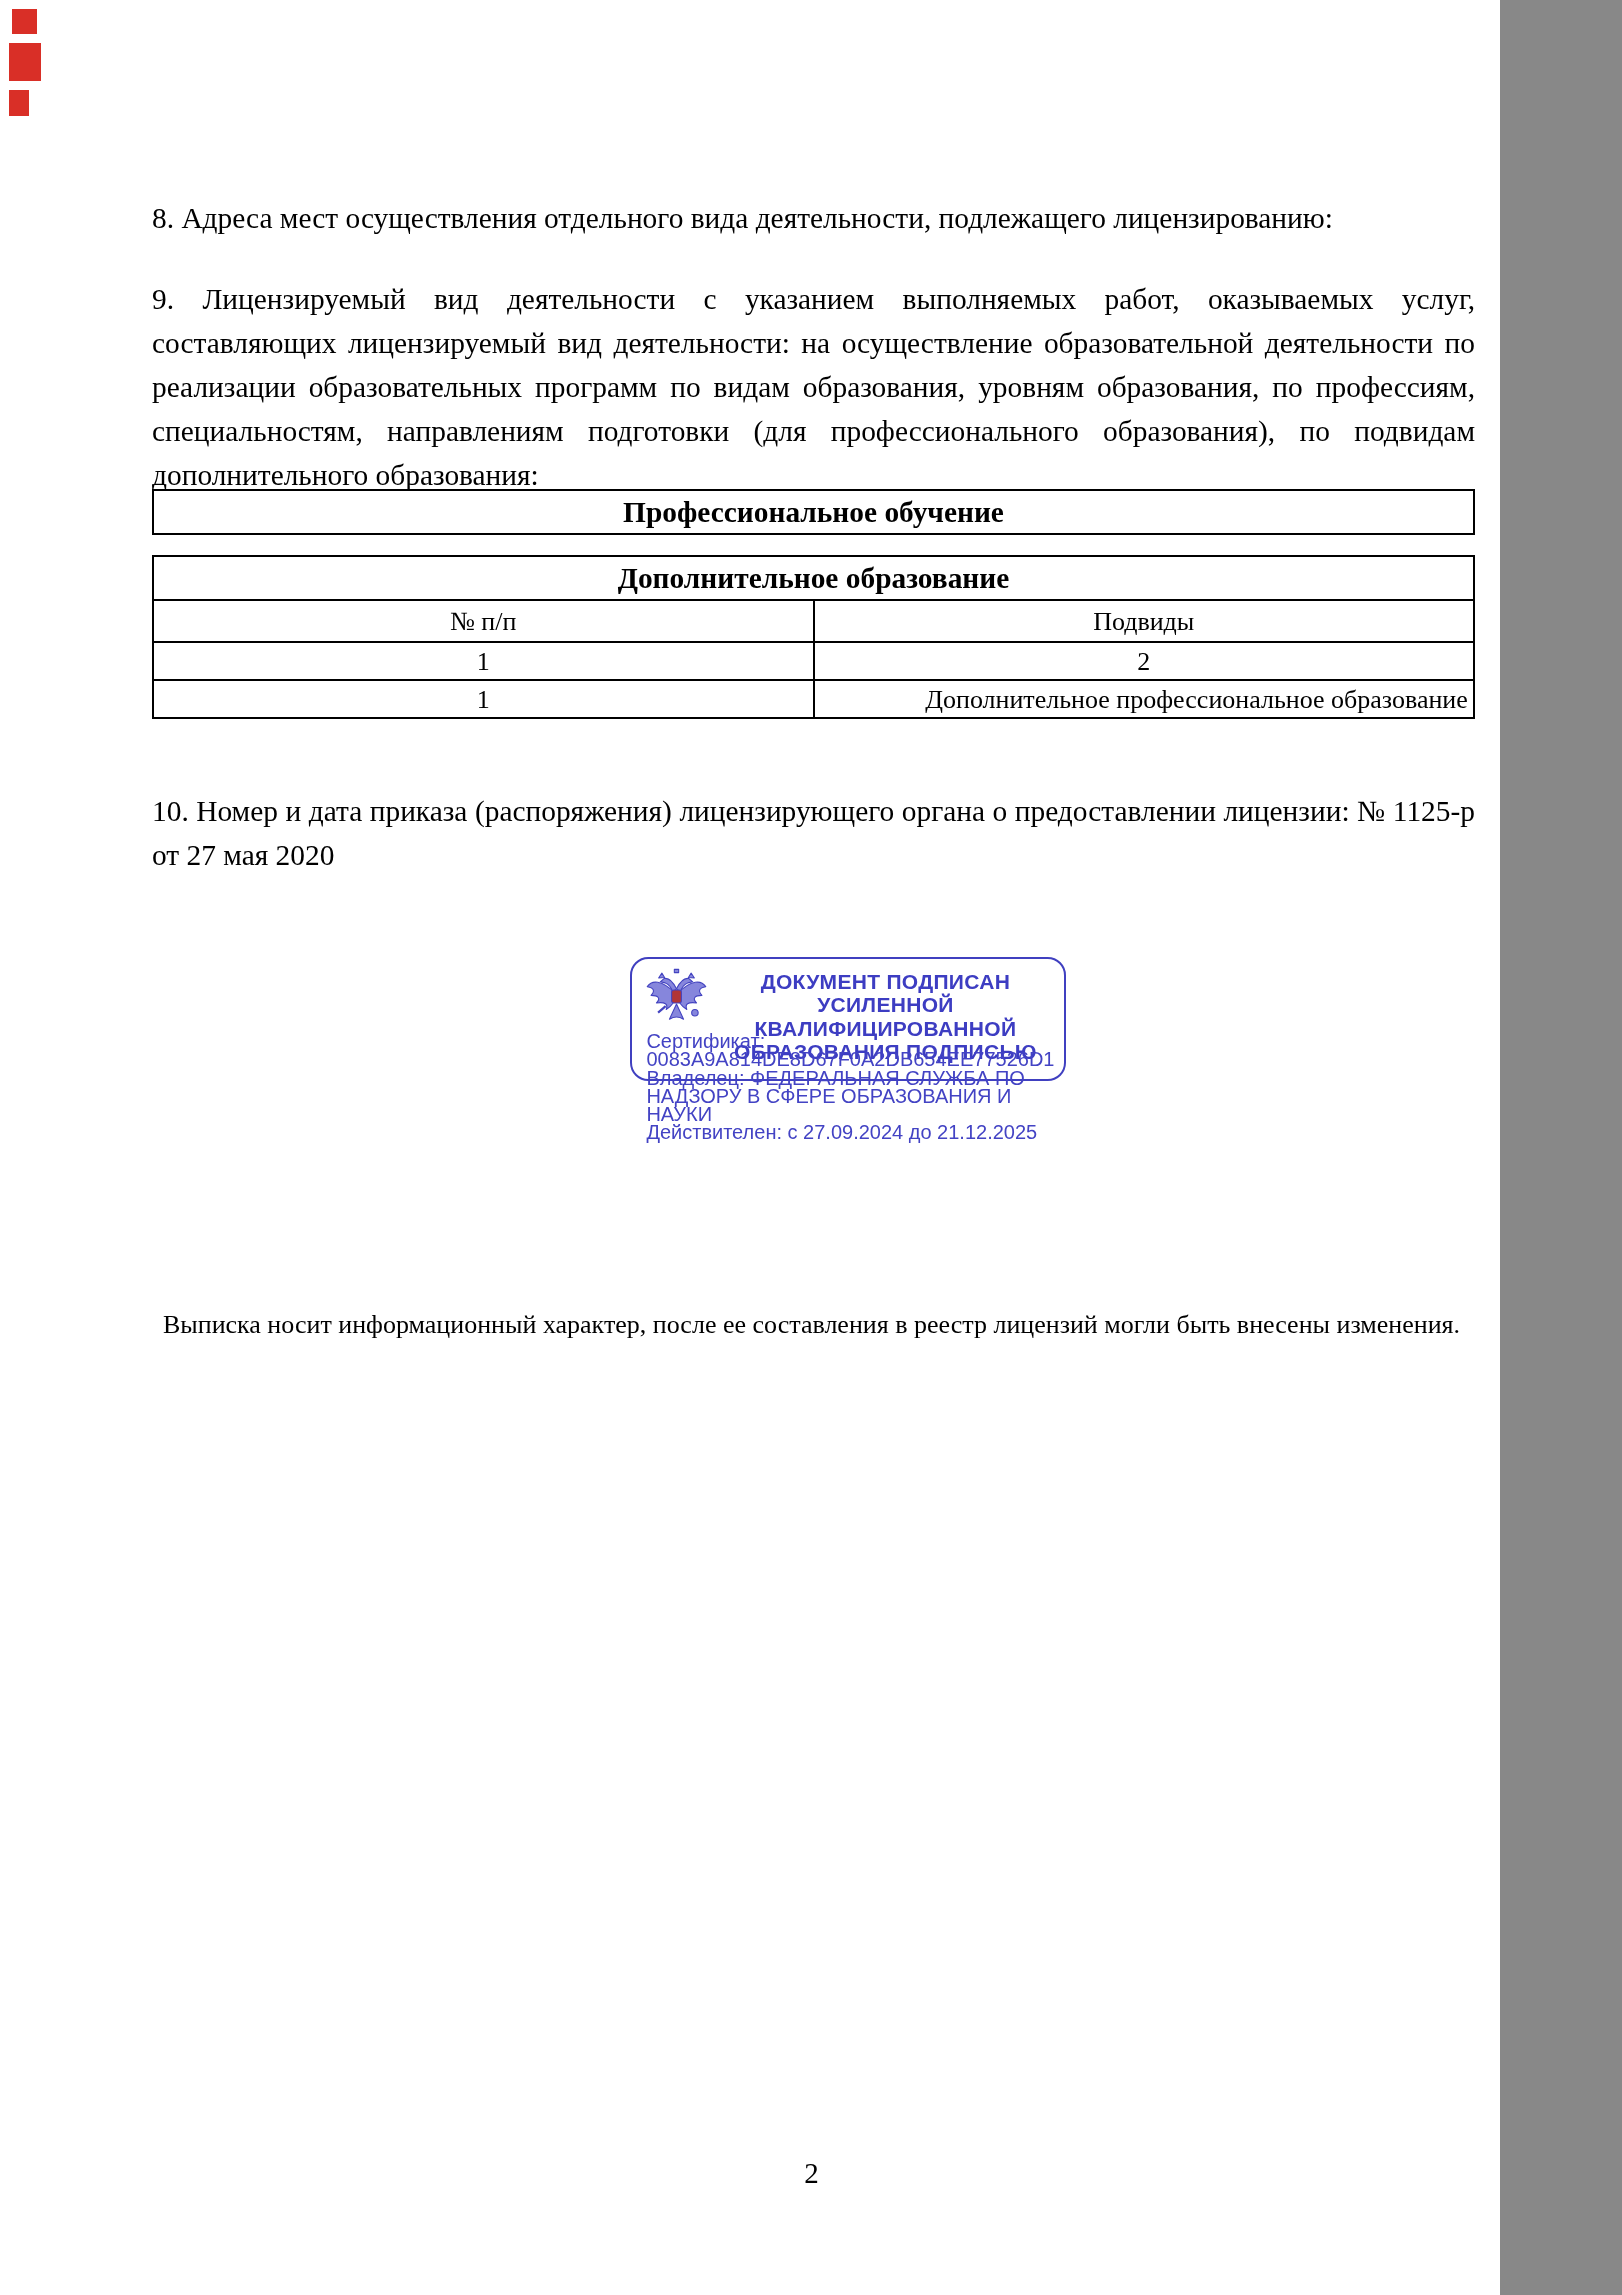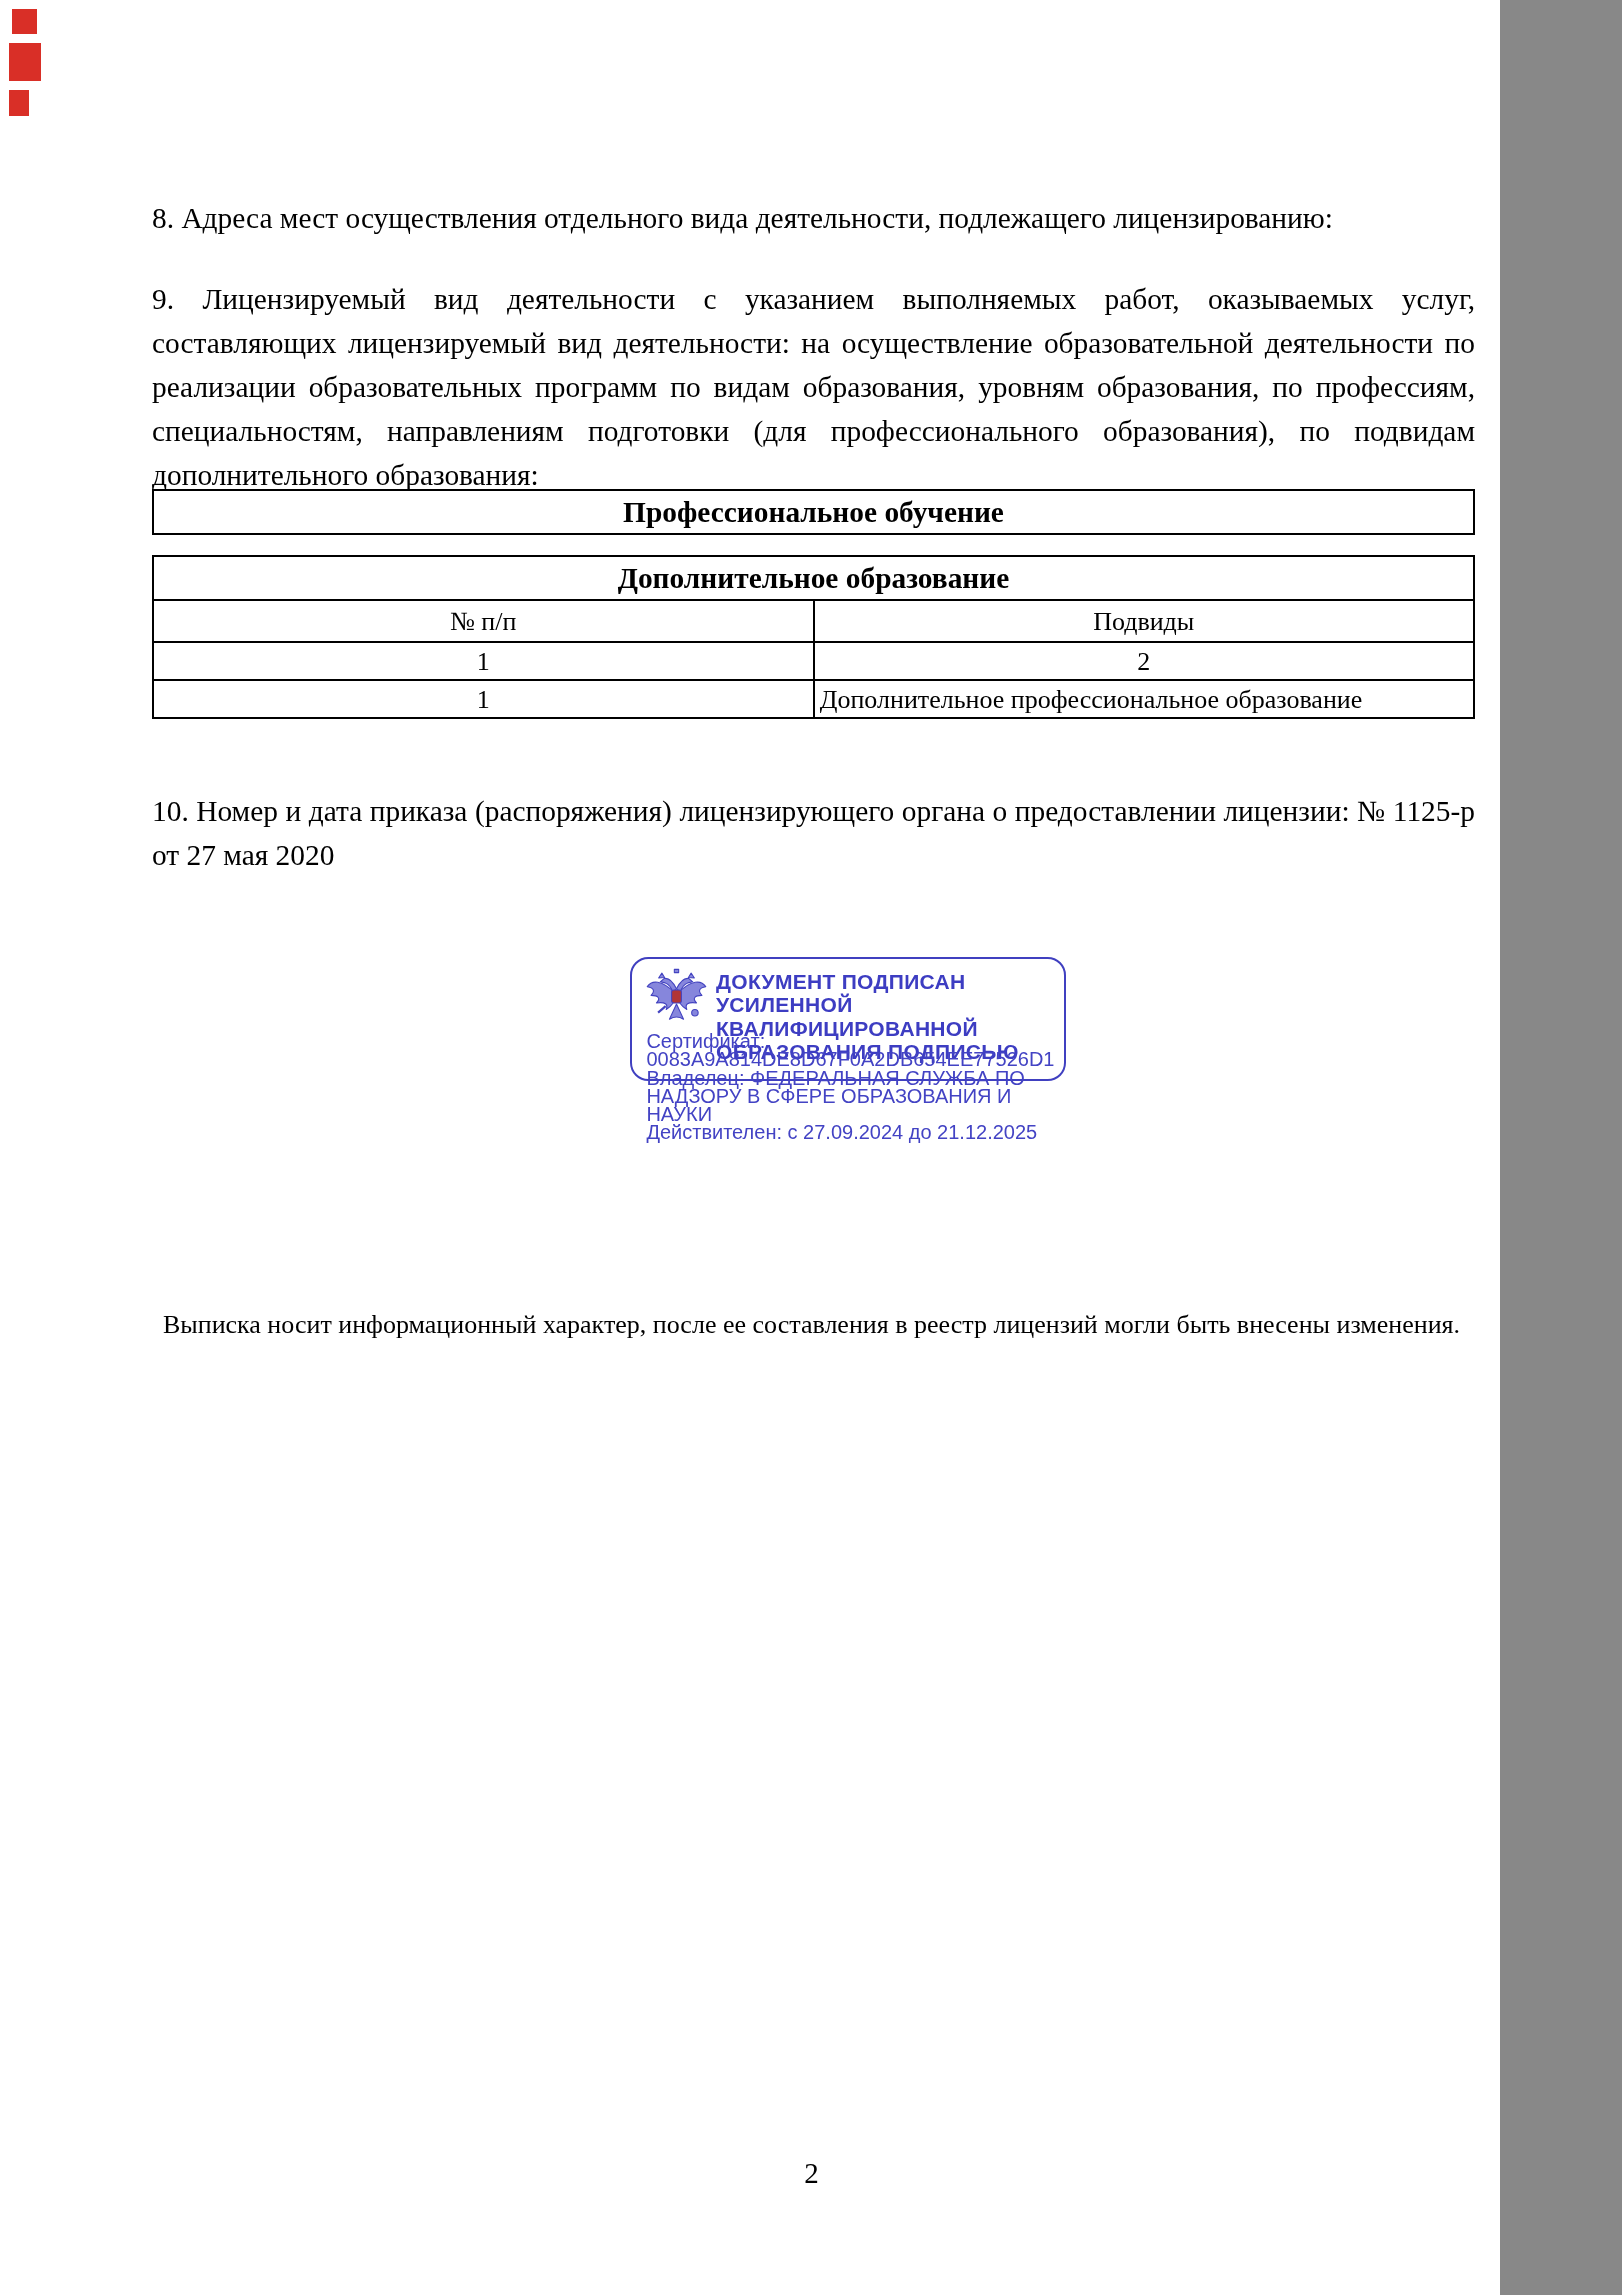--- a/index.html
+++ b/index.html
@@ -28,31 +28,31 @@
   #table-add  { top:555px; }
   td {
     border:2px solid #000; font-size:26px; line-height:31px;
     text-align:center; vertical-align:middle; padding:2.6px 5.2px;
   }
   .tbl-title { font-weight:bold; font-size:29.4px; height:44px;border-radius:18px; }
   #table-add tr.hdr  td { height:42px;border-radius:6px; }
   #table-add tr.idx  td { height:37px; }
   #table-add tr.data td { height:37px; }
   #table-add td.c1 { width:147px; }
-  #table-add tr.data td.c2 { text-align:left; }
+  #table-add tr.data td.c2 { text-align:right; }
 
   
   .stamp {
     position:absolute; left:630px; top:957px; width:436px; height:124px;
     border:2.6px solid #4040c0; border-radius:18.3px; background:#fff;
     font-family:"Liberation Sans", sans-serif; color:#3d3dc2;
   }
   .stamp-title {
     position:absolute; left:84px; right:9.2px; top:10.5px;
-    text-align:left; font-weight:bold; font-size:21px; line-height:23.6px;
+    text-align:center; font-weight:bold; font-size:21px; line-height:23.6px;
     letter-spacing:0.3px;
   }
   .stamp-info {
     position:absolute; left:14.4px; top:73px; right:6.5px;
     font-size:20px; line-height:18.3px; color:#4343c4;
   }
   .stamp-eagle { position:absolute; left:11.8px; top:6.5px; width:65px; height:63px; }
 
   .footer-note {
     position:absolute; left:0; top:1309px; width:1623px;

